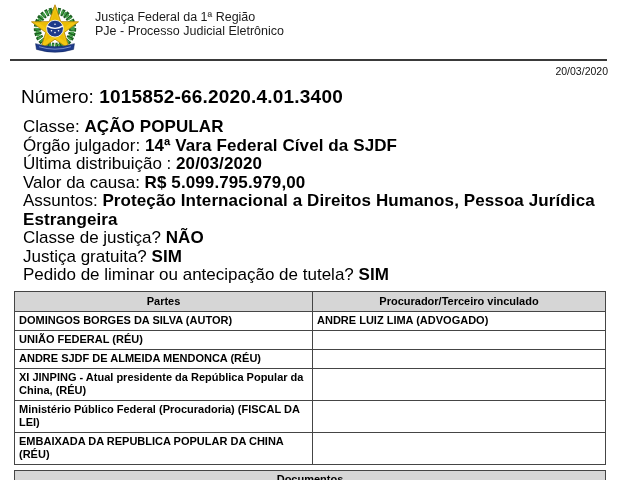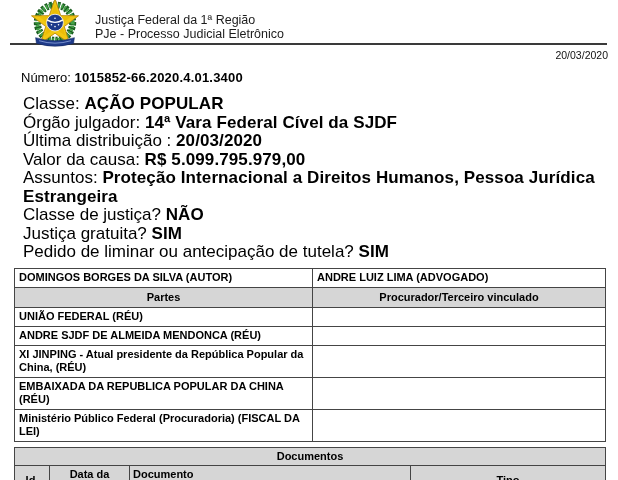--- a/index.html
+++ b/index.html
@@ -5,29 +5,29 @@
   * { margin: 0; padding: 0; box-sizing: border-box; }
   html, body { background: #fff; }
   body {
     width: 618px; height: 480px; overflow: hidden;
     font-family: "Liberation Sans", "DejaVu Sans", sans-serif;
     color: #000;
   }
   .page { width: 618px; height: 480px; position: relative; background: #fff; }
 
   
-  .header { display: flex; align-items: center; padding: 3px 0 0 28px; height: 43px; }
+  .header { display: flex; align-items: flex-start; padding: 3px 0 0 28px; height: 59px; }
   .logo { width: 54px; height: 53px; flex: 0 0 auto; }
   .org { padding: 7px 0 0 13px; font-size: 12.5px; line-height: 14px; color: #1b1b1b; }
 
   .rule { border-top: 2px solid #3a3a3a; margin: 0 11px 0 10px; }
 
   .date-row { text-align: right; padding: 4px 10px 0 0; font-size: 10.5px; color: #111; }
 
-  .numero { padding: 9px 0 0 21px; font-size: 13px; }
+  .numero { padding: 9px 0 0 21px; font-size: 19px; }
   .numero b { letter-spacing: 0.2px; }
 
   .fields { padding: 10px 0 0 23px; font-size: 17px; line-height: 18.5px; }
   .fields b { letter-spacing: 0.1px; }
 
   
   table { border-collapse: collapse; table-layout: fixed; margin-left: 14px; width: 591px; }
   th, td { border: 1px solid #454545; }
 
   .ptable { margin-top: 6px; }
@@ -127,45 +127,45 @@
     </div>
   </div>
 
   <table class="ptable">
     <colgroup>
         <col class="c1">
         <col class="c2">
       </colgroup>
     <tbody>
         <tr>
+      <th>Partes</th>
+      <th>Procurador/Terceiro vinculado</th>
+    </tr>
+    <tr>
       <td>DOMINGOS BORGES DA SILVA (AUTOR)</td>
       <td>ANDRE LUIZ LIMA (ADVOGADO)</td>
-    </tr>
-    <tr>
-      <th>Partes</th>
-      <th>Procurador/Terceiro vinculado</th>
     </tr>
     <tr>
       <td>UNIÃO FEDERAL (RÉU)</td>
       <td></td>
     </tr>
     <tr>
       <td>ANDRE SJDF DE ALMEIDA MENDONCA (RÉU)</td>
       <td></td>
     </tr>
     <tr>
       <td>XI JINPING - Atual presidente da República Popular da China, (RÉU)</td>
       <td></td>
     </tr>
     <tr>
-      <td>EMBAIXADA DA REPUBLICA POPULAR DA CHINA (RÉU)</td>
+      <td>Ministério Público Federal (Procuradoria) (FISCAL DA LEI)</td>
       <td></td>
     </tr>
     <tr>
-      <td>Ministério Público Federal (Procuradoria) (FISCAL DA LEI)</td>
+      <td>EMBAIXADA DA REPUBLICA POPULAR DA CHINA (RÉU)</td>
       <td></td>
     </tr>
   </tbody>
     </table>
 
   <table class="dtable">
     <colgroup>
         <col class="d1">
         <col class="d2">
         <col class="d3">

